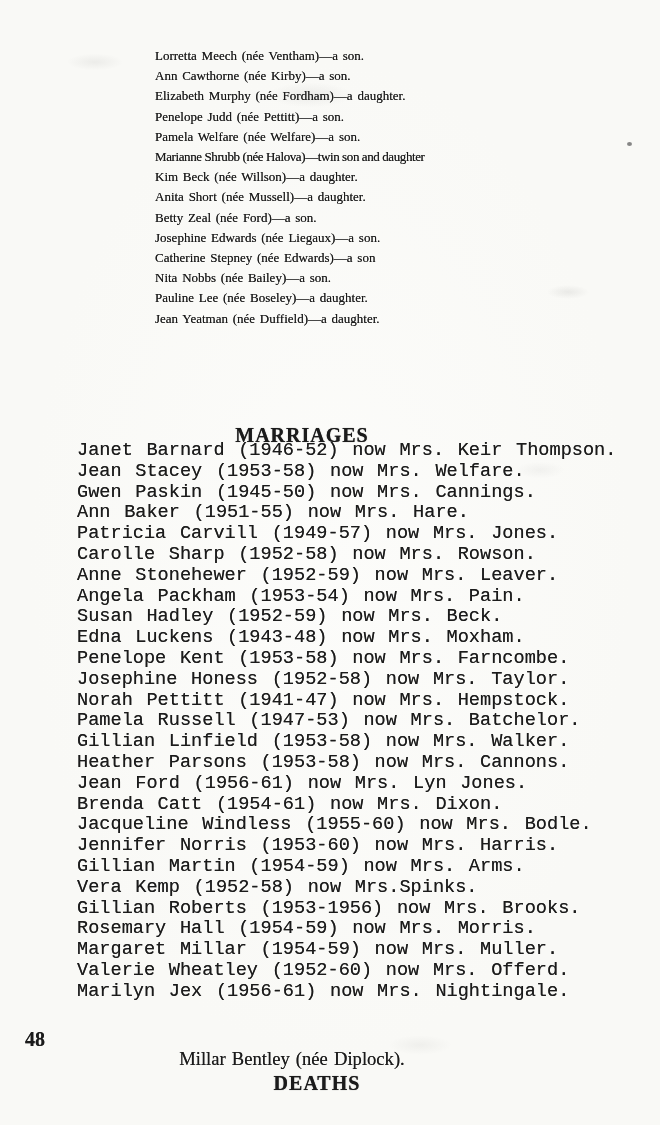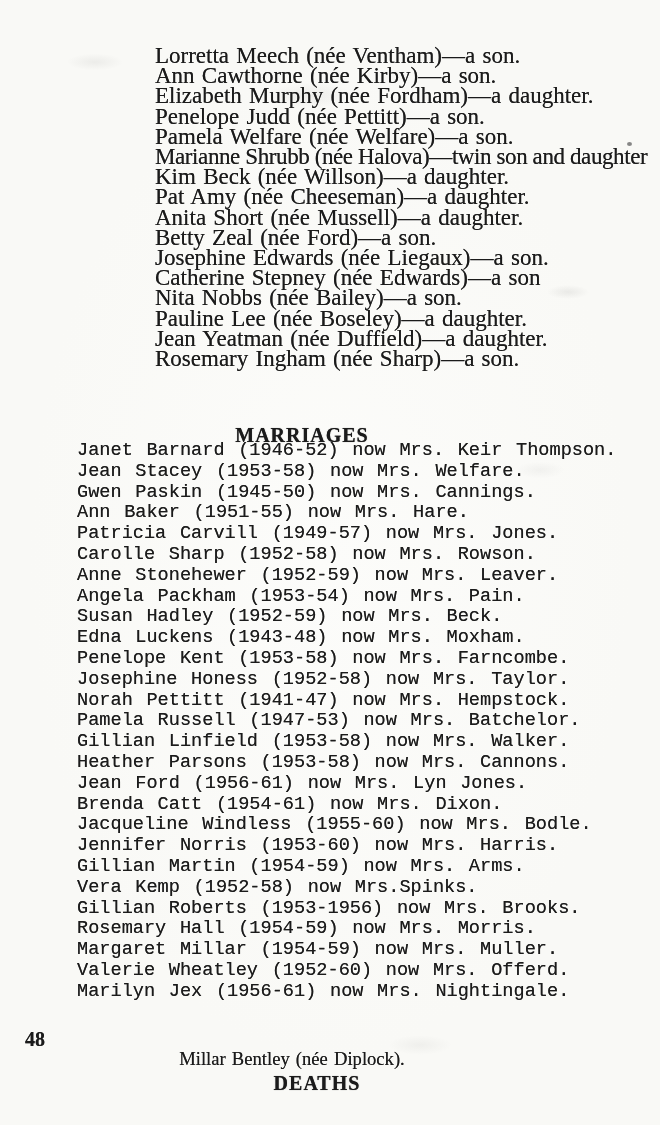--- a/index.html
+++ b/index.html
@@ -25,21 +25,21 @@
     position: absolute; left: 627px; top: 142px;
     width: 5px; height: 4px; background: rgba(40,40,40,0.55);
     border-radius: 50%;
   }
   .line {
     white-space: pre;
     text-shadow: 0 0 0.6px rgba(25,25,25,0.75);
   }
   .births-list {
     position: absolute; left: 155px; top: 46px;
-    font-size: 23px; line-height: 20.2px;
+    font-size: 13px; line-height: 20.2px;
     word-spacing: 1.5px;
   }
   .births-list .line:nth-child(6) { letter-spacing: -0.4px; word-spacing: 0px; }
   .section-heading {
     position: absolute; margin: 17px;
     font-size: 20px; font-weight: bold;
     letter-spacing: 1px; word-spacing: 2px;
     text-align: center;
     text-shadow: 0 0 0.7px rgba(25,25,25,0.9);
   }
@@ -72,29 +72,27 @@
 
   <section>
     <div class="births-list">
         <div class="line">Lorretta Meech (née Ventham)—a son.</div>
         <div class="line">Ann Cawthorne (née Kirby)—a son.</div>
         <div class="line">Elizabeth Murphy (née Fordham)—a daughter.</div>
         <div class="line">Penelope Judd (née Pettitt)—a son.</div>
         <div class="line">Pamela Welfare (née Welfare)—a son.</div>
         <div class="line">Marianne Shrubb (née Halova)—twin son and daughter</div>
         <div class="line">Kim Beck (née Willson)—a daughter.</div>
-        <div class="line">Pat Amy (née Cheeseman)—a daughter.</div>
         <div class="line">Anita Short (née Mussell)—a daughter.</div>
         <div class="line">Betty Zeal (née Ford)—a son.</div>
         <div class="line">Josephine Edwards (née Liegaux)—a son.</div>
         <div class="line">Catherine Stepney (née Edwards)—a son</div>
         <div class="line">Nita Nobbs (née Bailey)—a son.</div>
         <div class="line">Pauline Lee (née Boseley)—a daughter.</div>
         <div class="line">Jean Yeatman (née Duffield)—a daughter.</div>
-        <div class="line">Rosemary Ingham (née Sharp)—a son.</div>
       </div>
   </section>
 
   <section>
     <h2 class="section-heading marriages-heading">MARRIAGES</h2>
     <div class="marriages-list">
         <div class="line">Janet Barnard (1946-52) now Mrs. Keir Thompson.</div>
         <div class="line">Jean Stacey (1953-58) now Mrs. Welfare.</div>
         <div class="line">Gwen Paskin (1945-50) now Mrs. Cannings.</div>
         <div class="line">Ann Baker (1951-55) now Mrs. Hare.</div>

